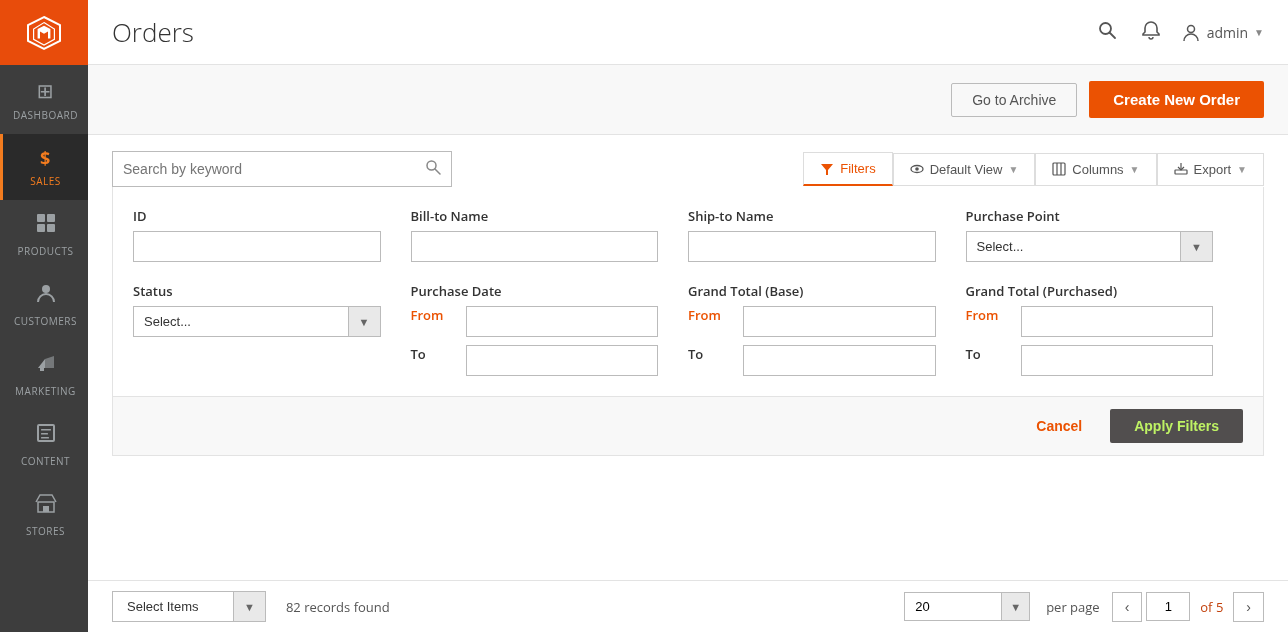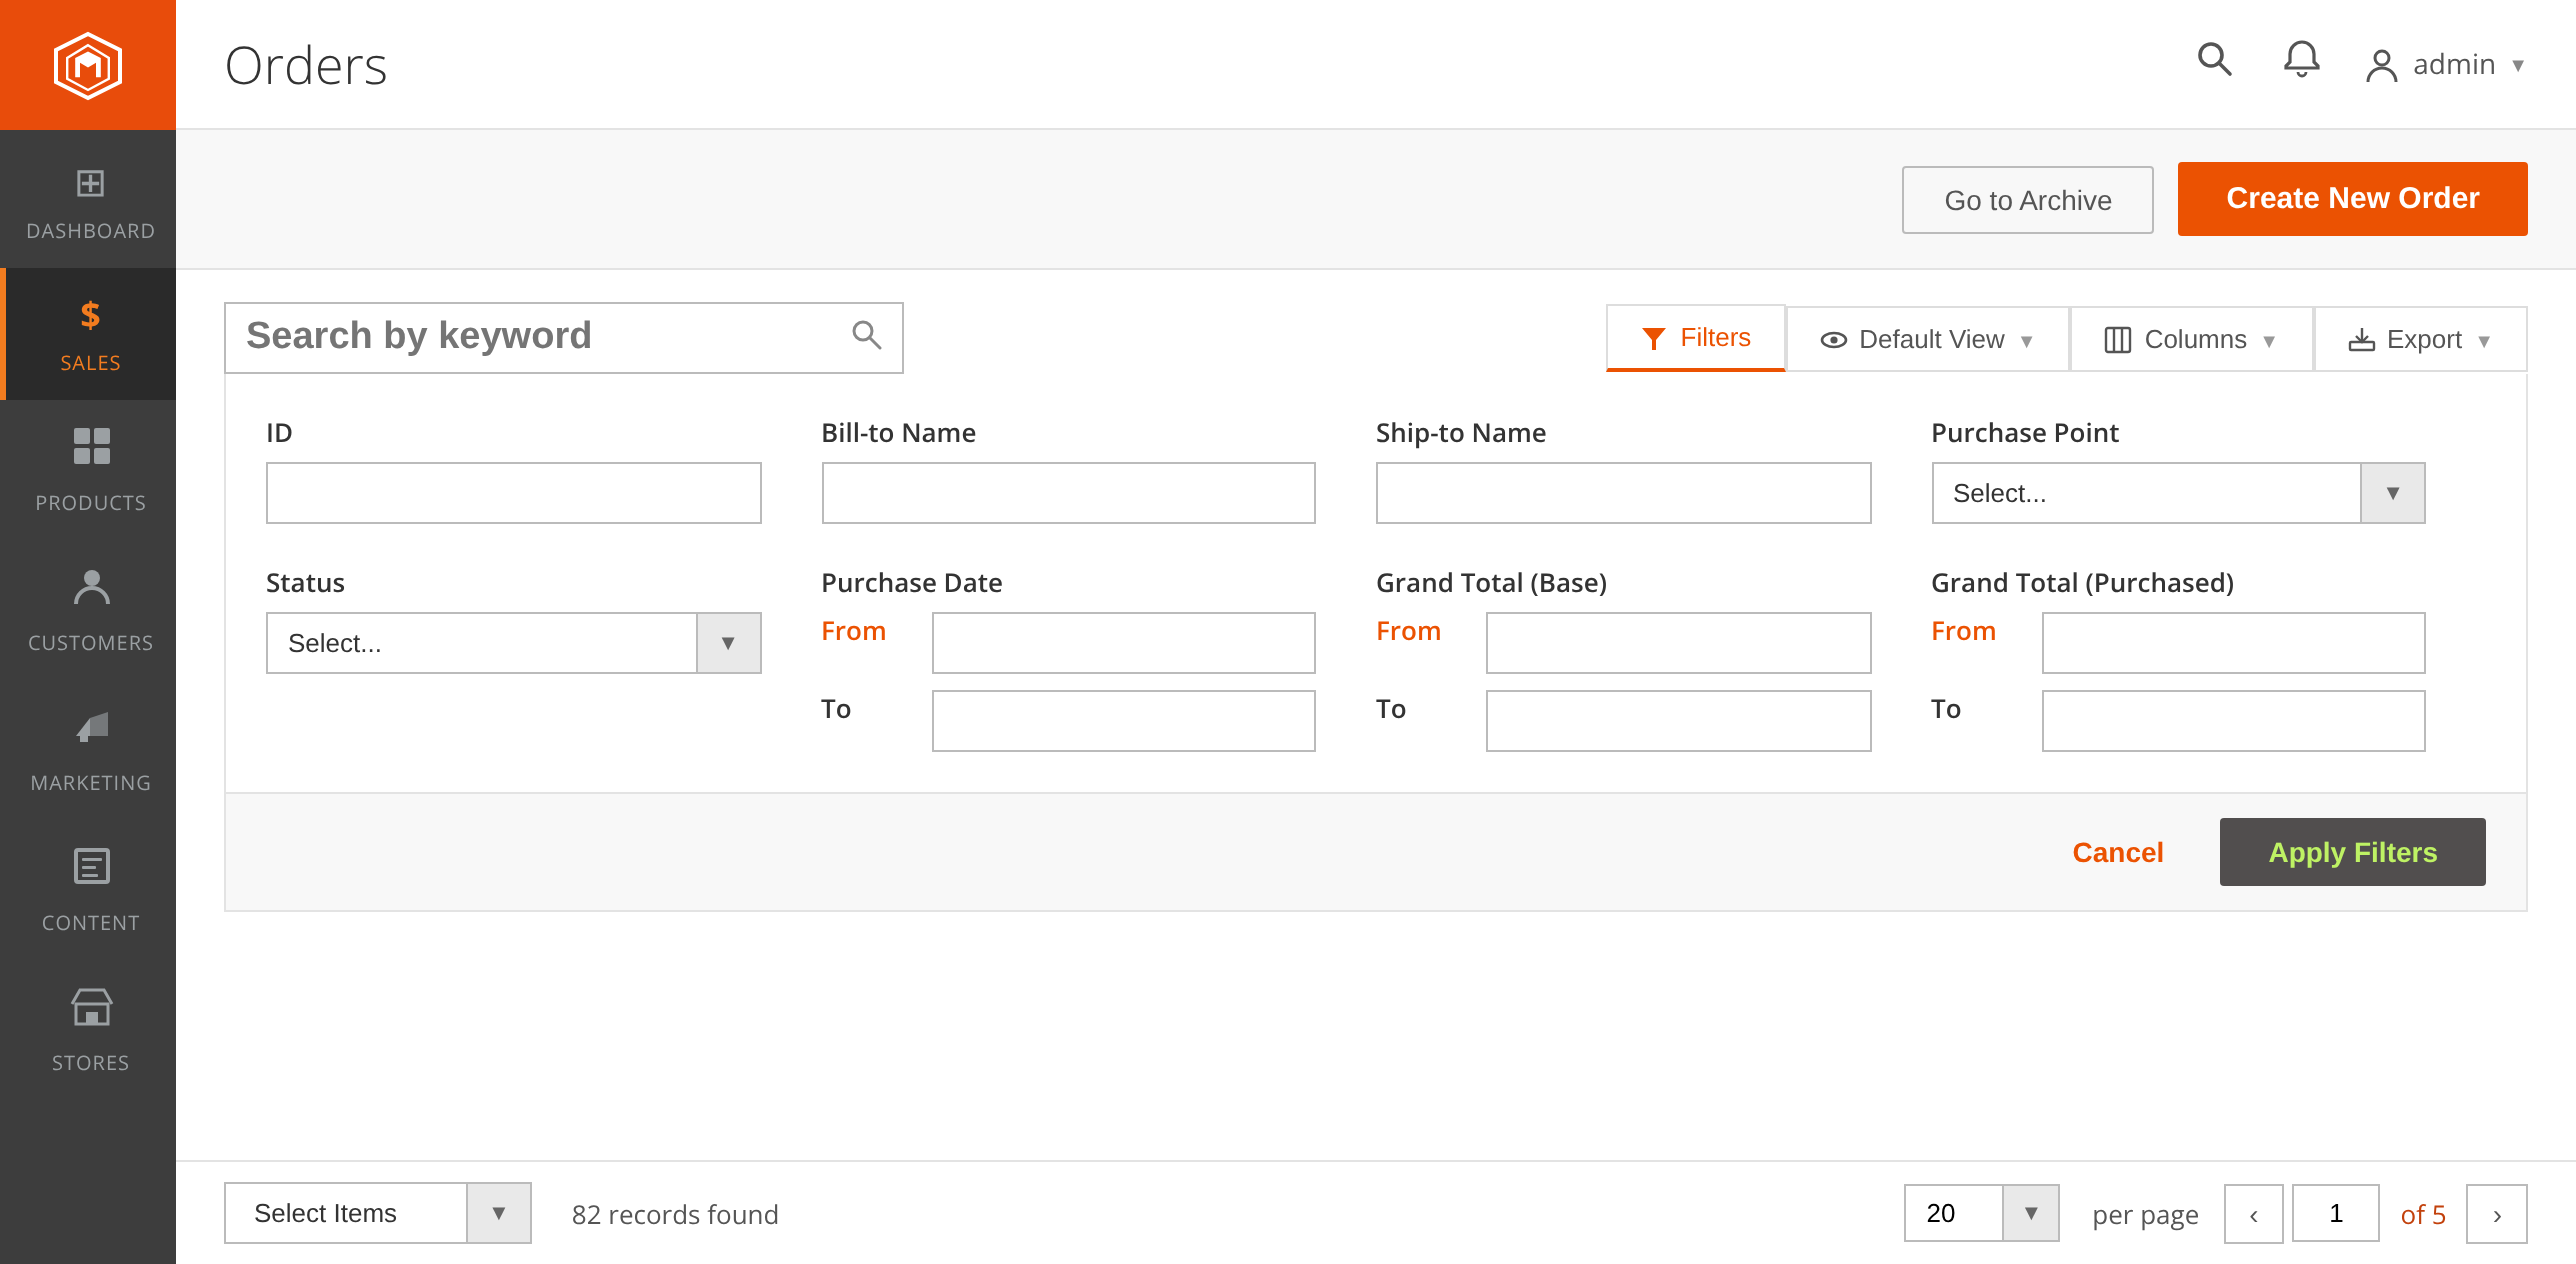--- a/index.html
+++ b/index.html
@@ -139,37 +139,36 @@
       display: flex;
       align-items: center;
       border: 1px solid #bbb;
       background: #fff;
       padding: 6px 10px;
       width: 340px;
     }
     .search-box input {
       border: none;
       outline: none;
-      font-size: 19px;
+      font-size: 14px;
       color: #b91c1c;
       width: 100%;
       background: transparent;
-      font-weight: bold;
     }
     .search-icon { color: #666; font-size: 16px; cursor: pointer; }
 
     .toolbar-right {
       margin-left: auto;
       display: flex;
       align-items: center;
       gap: 0;
     }
     .toolbar-btn {
       display: flex;
-      align-items: flex-end;
+      align-items: center;
       gap: 6px;
       padding: 8px 16px;
       border: 1px solid #ddd;
       background: #fff;
       cursor: pointer;
       font-size: 13px;
       color: #555;
     }
     .toolbar-btn.active {
       border-bottom: 2px solid #eb5202;
@@ -318,20 +317,21 @@
       margin-left: auto;
       display: flex;
       align-items: center;
       gap: 4px;
     }
     .per-page-wrap {
       display: flex;
       align-items: center;
       border: 1px solid #bbb;
       margin-right: 12px;
+      gap: 48px;
     }
     .per-page-wrap select {
       border: none;
       outline: none;
       background: transparent;
       font-size: 13px;
       padding: 6px 10px;
       appearance: none;
       -webkit-appearance: none;
       cursor: pointer;

